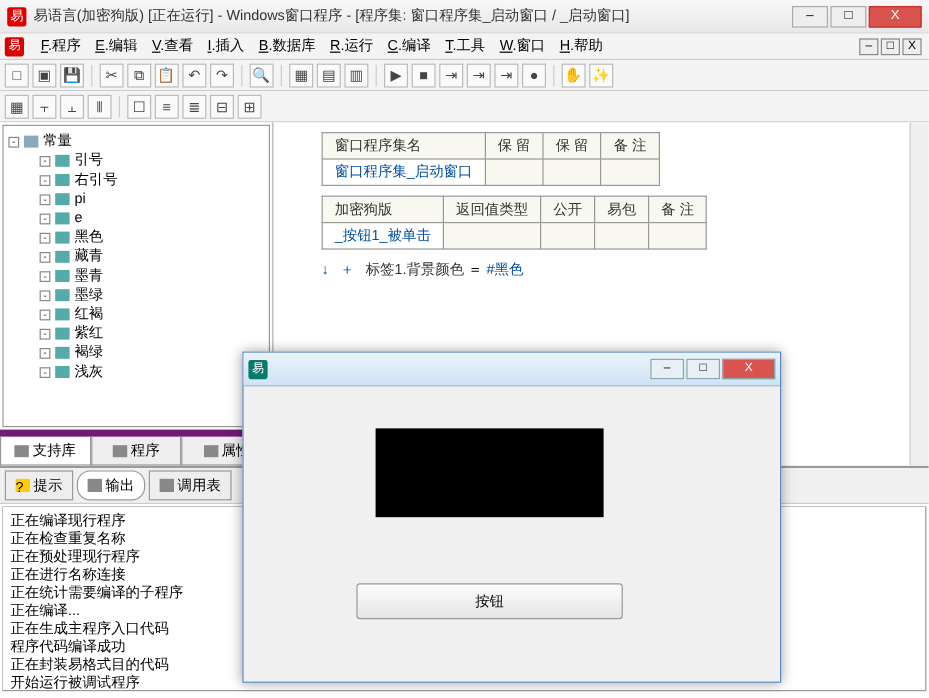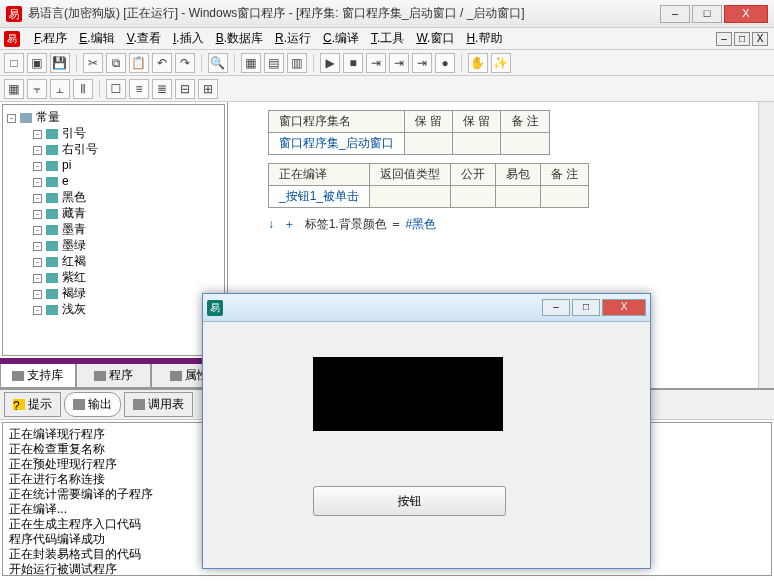--- a/index.html
+++ b/index.html
@@ -58,21 +58,21 @@
 
 .runwin { position: absolute; left: 202px; top: 293px; width: 449px; height: 276px; background: #f0f0f0; border: 1px solid #5a8ac6; box-shadow: 0 0 10px rgba(0,0,0,0.4); }
 .runwin .rtitle { height: 28px; background: linear-gradient(#eaf3fb,#cfe3f5); display: flex; align-items: center; padding: 0 4px; border-bottom: 1px solid #a0b8d0; }
 .runwin .rlogo { width: 16px; height: 16px; background: #0a7a6a; color:#fff; font-size:10px; text-align:center; line-height:16px; margin-right:6px; border-radius:2px; }
 .runwin .rtitle .t { flex: 1; }
 .runwin .rbtns { display: flex; gap: 2px; }
 .runwin .rbtn { width: 28px; height: 17px; border: 1px solid #8aa; background: #e8f0f5; text-align: center; line-height: 14px; cursor: pointer; font-size: 10px; }
 .runwin .rbtn.rx { background: #d9534f; color: #fff; width: 44px; }
 .runwin .body { position: relative; height: calc(100% - 28px); }
 .runlabel { position: absolute; left: 110px; top: 35px; width: 190px; height: 74px; background: #000; }
-.runbutton { position: absolute; left: 110px; top: 164px; width: 193px; height: 30px; background: linear-gradient(#fdfdfd,#e5e5e5); border: 1px solid #999; border-radius: 3px; cursor: pointer; text-align: center; line-height: 28px; }
+.runbutton { position: absolute; left: 94px; top: 164px; width: 222px; height: 30px; background: linear-gradient(#fdfdfd,#e5e5e5); border: 1px solid #999; border-radius: 3px; cursor: pointer; text-align: center; line-height: 28px; }
 
 .vscroll { position: absolute; right: 0; top: 0; bottom: 0; width: 16px; background: #eee; border-left: 1px solid #ccc; }
 </style>
 </head>
 <body>
 
 <div class="titlebar">
   <div class="logo">易</div>
   <div class="title">易语言(加密狗版) [正在运行] - Windows窗口程序 - [程序集: 窗口程序集_启动窗口 / _启动窗口]</div>
   <div class="winbtns">
@@ -183,21 +183,21 @@
         <td></td>
         <td></td>
         <td></td>
       </tr>
     </tbody>
       </table>
 
     <table class="itable">
       <tbody>
           <tr class="hdr">
-        <th>正在编译</th>
+        <th>加密狗版</th>
         <th>返回值类型</th>
         <th>公开</th>
         <th>易包</th>
         <th>备 注</th>
       </tr>
       <tr>
         <td class="data">_按钮1_被单击</td>
         <td></td>
         <td></td>
         <td></td>

